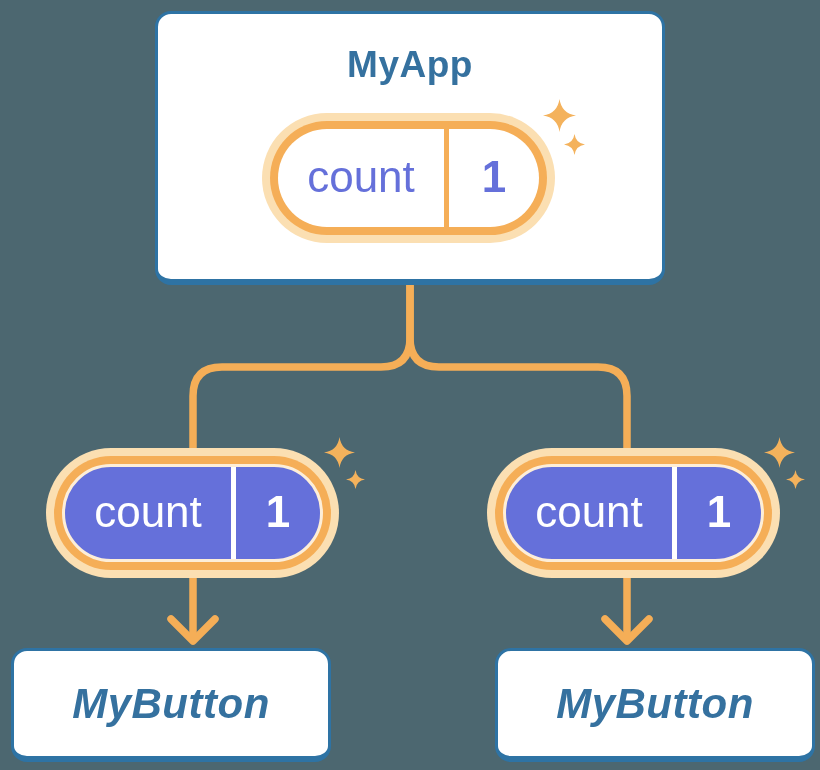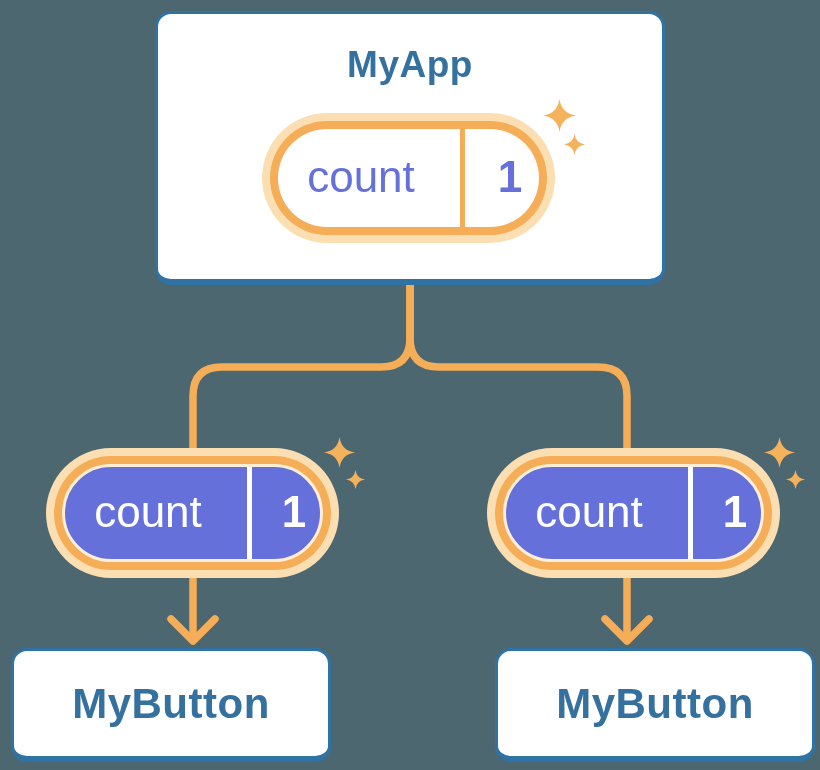--- a/index.html
+++ b/index.html
@@ -23,21 +23,21 @@
   .card{
     position:absolute;
     background:#FFFFFF;
     border:3px solid #2E73A4;
     border-bottom-width:6px;
     border-radius:16px;
     box-sizing:border-box;
     z-index:2;
   }
   .root-card{left:155px;top:11px;width:510px;height:274px;}
-  .child-card{width:320px;height:114px;display:flex;align-items:center;justify-content:center;}
+  .child-card{width:320px;height:114px;display:flex;align-items:center;justify-content:center;font-style:italic;}
   .child-card.left{left:11px;top:648px;}
   .child-card.right{left:495px;top:648px;}
   .card-title{
     color:#35719F;
     font-weight:700;
     letter-spacing:0.5px;
   }
   .root-card .card-title{
     text-align:center;
     margin-top:30px;
@@ -61,21 +61,20 @@
     padding:8px;
     box-sizing:border-box;
   }
   .pill .body{
     width:100%;height:100%;
     border-radius:999px;
     display:flex;
     align-items:stretch;
     overflow:hidden;
     box-sizing:border-box;
-    gap:16px;
   }
   .pill.light .body{background:#FFFFFF;}
   .pill.dark  .body{background:#6570DA;border:3px solid #FDEED8;}
   .cell{
     display:flex;align-items:center;justify-content:center;
     font-size:44px;
     padding-bottom:2px;
   }
   .cell.name{width:166px;font-weight:400;}
   .cell.value{flex:1;font-weight:700;}

